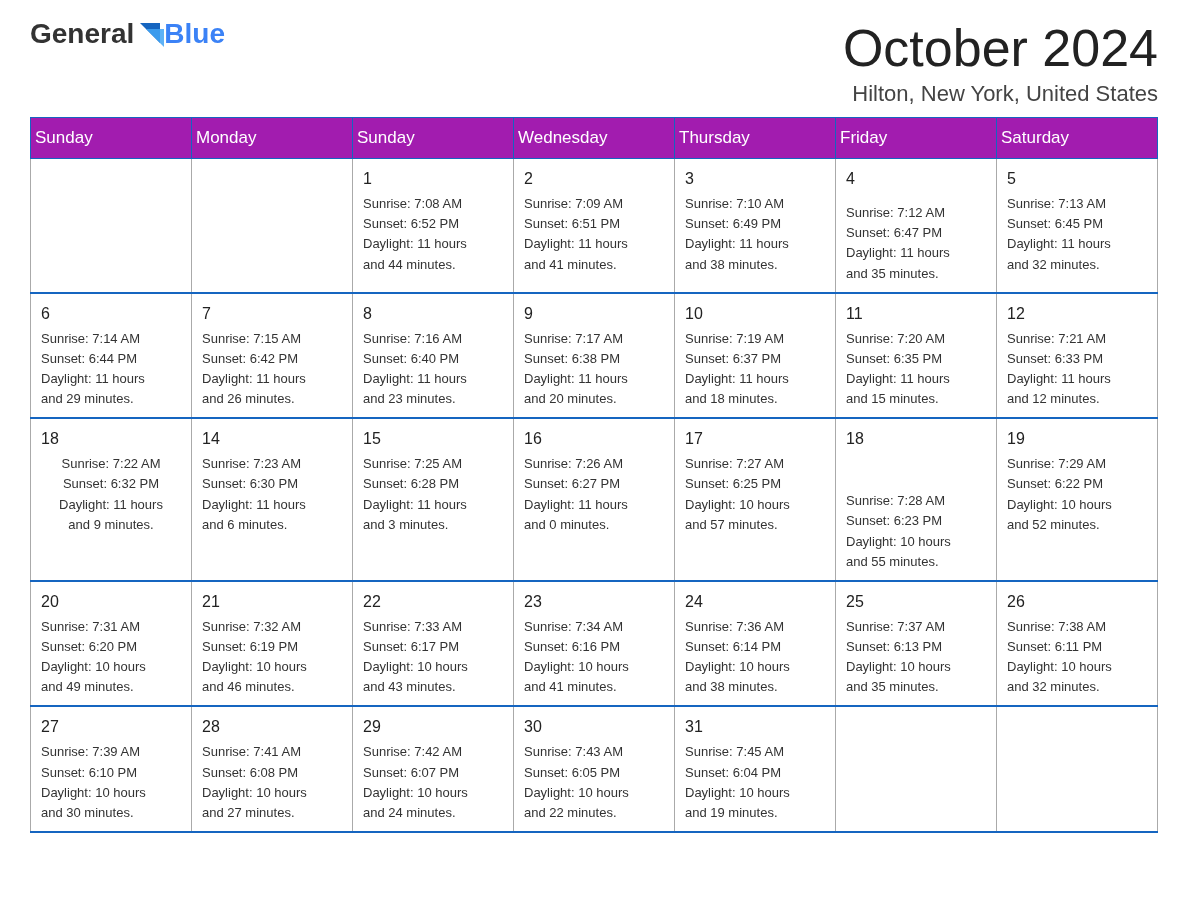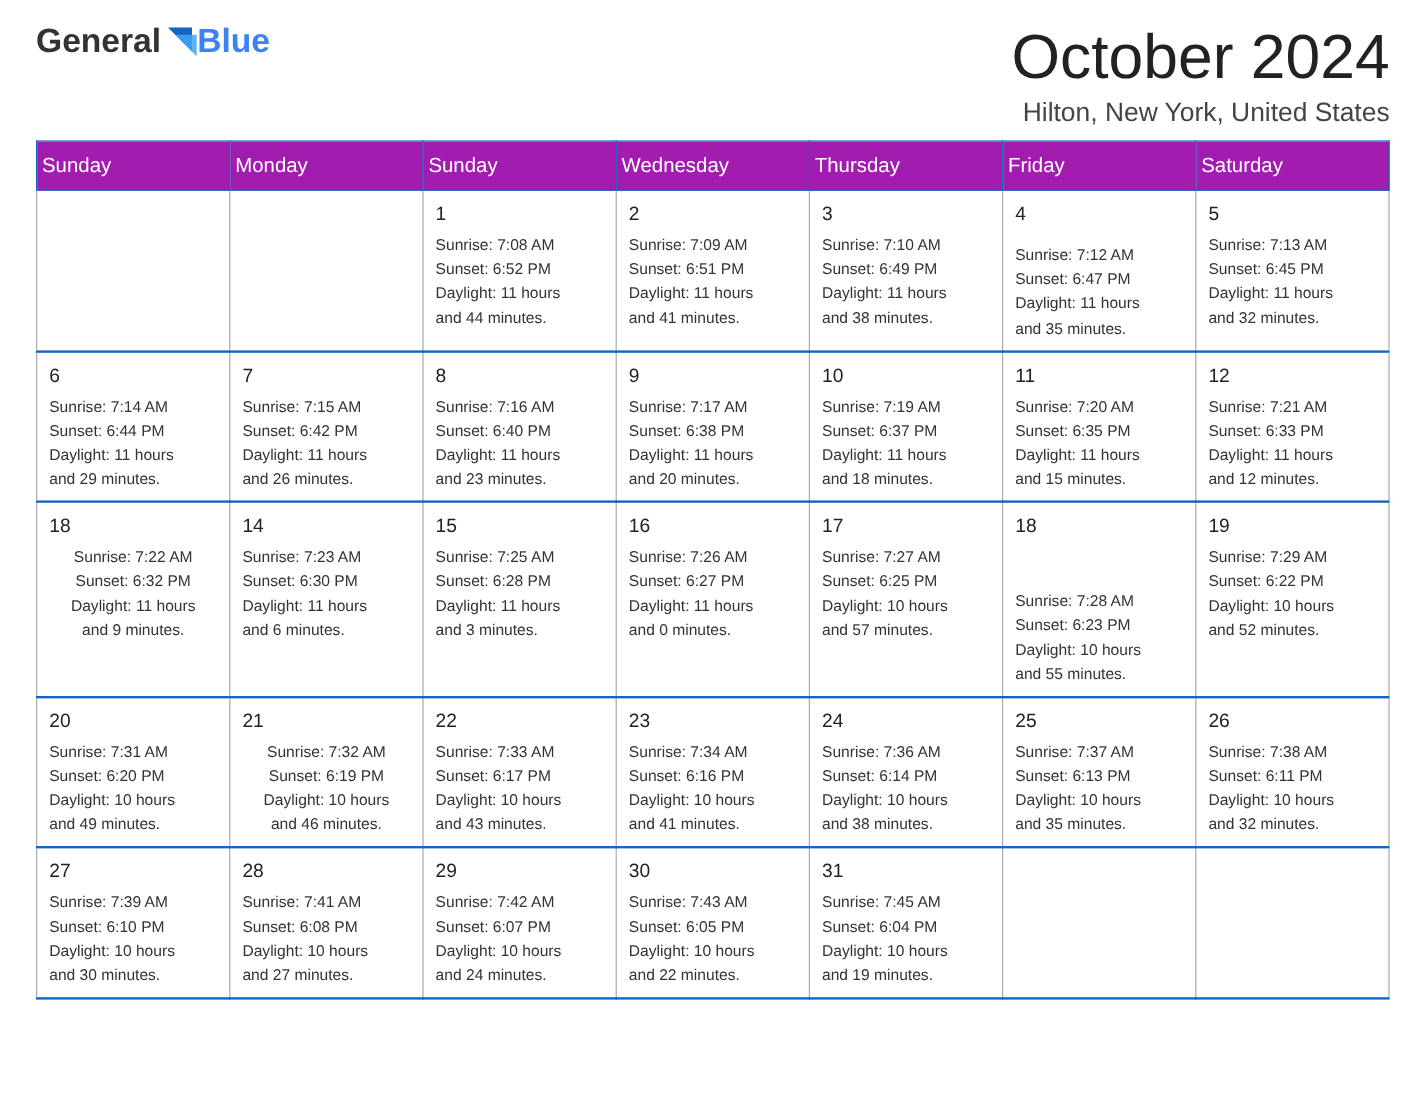--- a/index.html
+++ b/index.html
@@ -272,21 +272,21 @@
       <tr>
         <td>
           <span class="day-number">20</span>
           <div class="day-info" style="white-space: pre-line;">Sunrise: 7:31 AM
 Sunset: 6:20 PM
 Daylight: 10 hours
 and 49 minutes.</div>
         </td>
         <td>
           <span class="day-number">21</span>
-          <div class="day-info" style="white-space: pre-line; text-align: center;">Sunrise: 7:32 AM
+          <div class="day-info" style="white-space: pre-line;">Sunrise: 7:32 AM
 Sunset: 6:19 PM
 Daylight: 10 hours
 and 46 minutes.</div>
         </td>
         <td>
           <span class="day-number">22</span>
           <div class="day-info" style="white-space: pre-line;">Sunrise: 7:33 AM
 Sunset: 6:17 PM
 Daylight: 10 hours
 and 43 minutes.</div>

